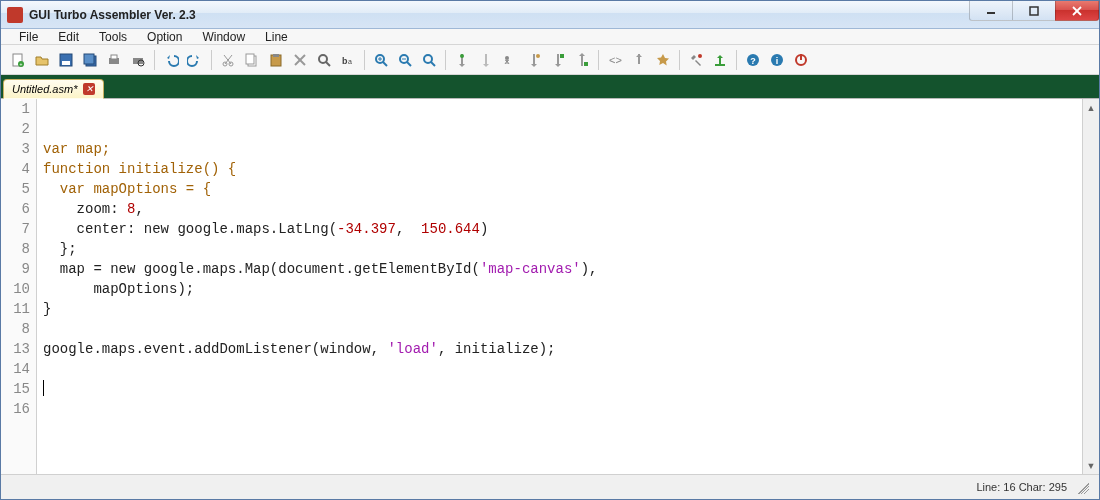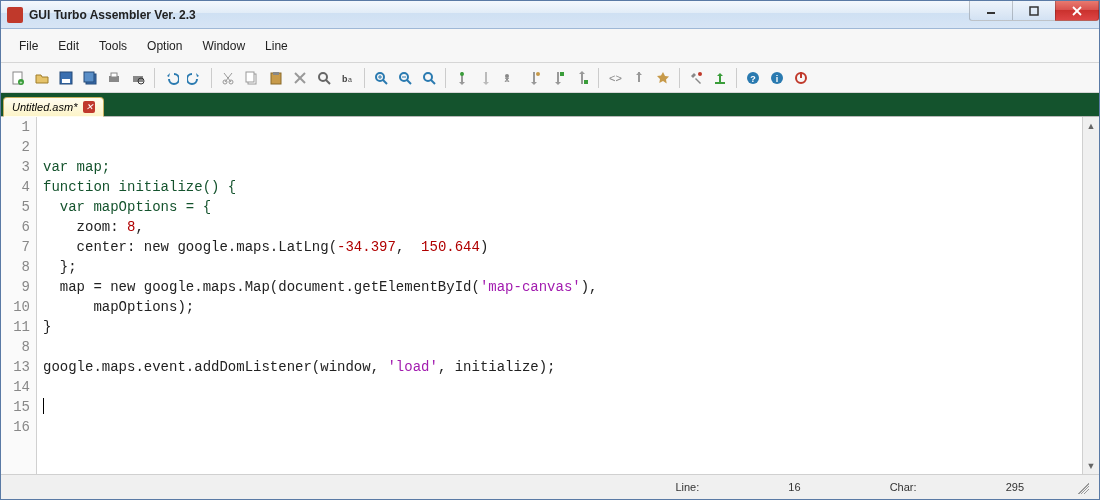--- a/index.html
+++ b/index.html
@@ -43,21 +43,21 @@
   }
   .win-btn.min { border-bottom-left-radius: 3px; }
   .win-btn.close {
     background: linear-gradient(to bottom, #e87a6f, #d9534f 45%, #c9302c 46%, #d44);
     border-bottom-right-radius: 3px;
     color: #fff;
   }
   .win-btn svg { display: block; }
   
   .menubar {
-    height: 34px;
+    height: 16px;
     display: flex;
     align-items: center;
     padding: 0 8px;
     border-bottom: 1px solid #d6d6d6;
     background: #f7f7f7;
   }
   .menubar .menu-item {
     padding: 2px 10px;
     color: #222;
   }
@@ -133,21 +133,21 @@
   }
   .gutter div { height: 20px; }
   .code {
     flex: 1;
     padding: 0 6px;
     white-space: pre;
     color: #222;
     position: relative;
   }
   .code div.line { height: 20px; }
-  .kw { color: #14532d; }
+  .kw { color: #a16207; }
   .num { color: #b00000; }
   .str { color: #a21caf; }
   .cursor {
     display: inline-block;
     width: 1px; height: 16px;
     background: #000;
     vertical-align: middle;
     margin-bottom: 2px;
   }
   
@@ -167,21 +167,20 @@
   .statusbar {
     height: 20px;
     background: #f0f0f0;
     border-top: 1px solid #d0d0d0;
     display: flex;
     align-items: center;
     justify-content: flex-end;
     padding: 12px 10px;
     font-size: 11px;
     color: #333;
-    gap: 43px;
   }
   .resize-grip {
     width: 14px; height: 14px;
     margin-left: 8px;
     background:
       linear-gradient(135deg, transparent 60%, #999 60%, #999 65%, transparent 65%,
                               transparent 70%, #999 70%, #999 75%, transparent 75%,
                               transparent 80%, #999 80%, #999 85%, transparent 85%);
   }
 </style>

